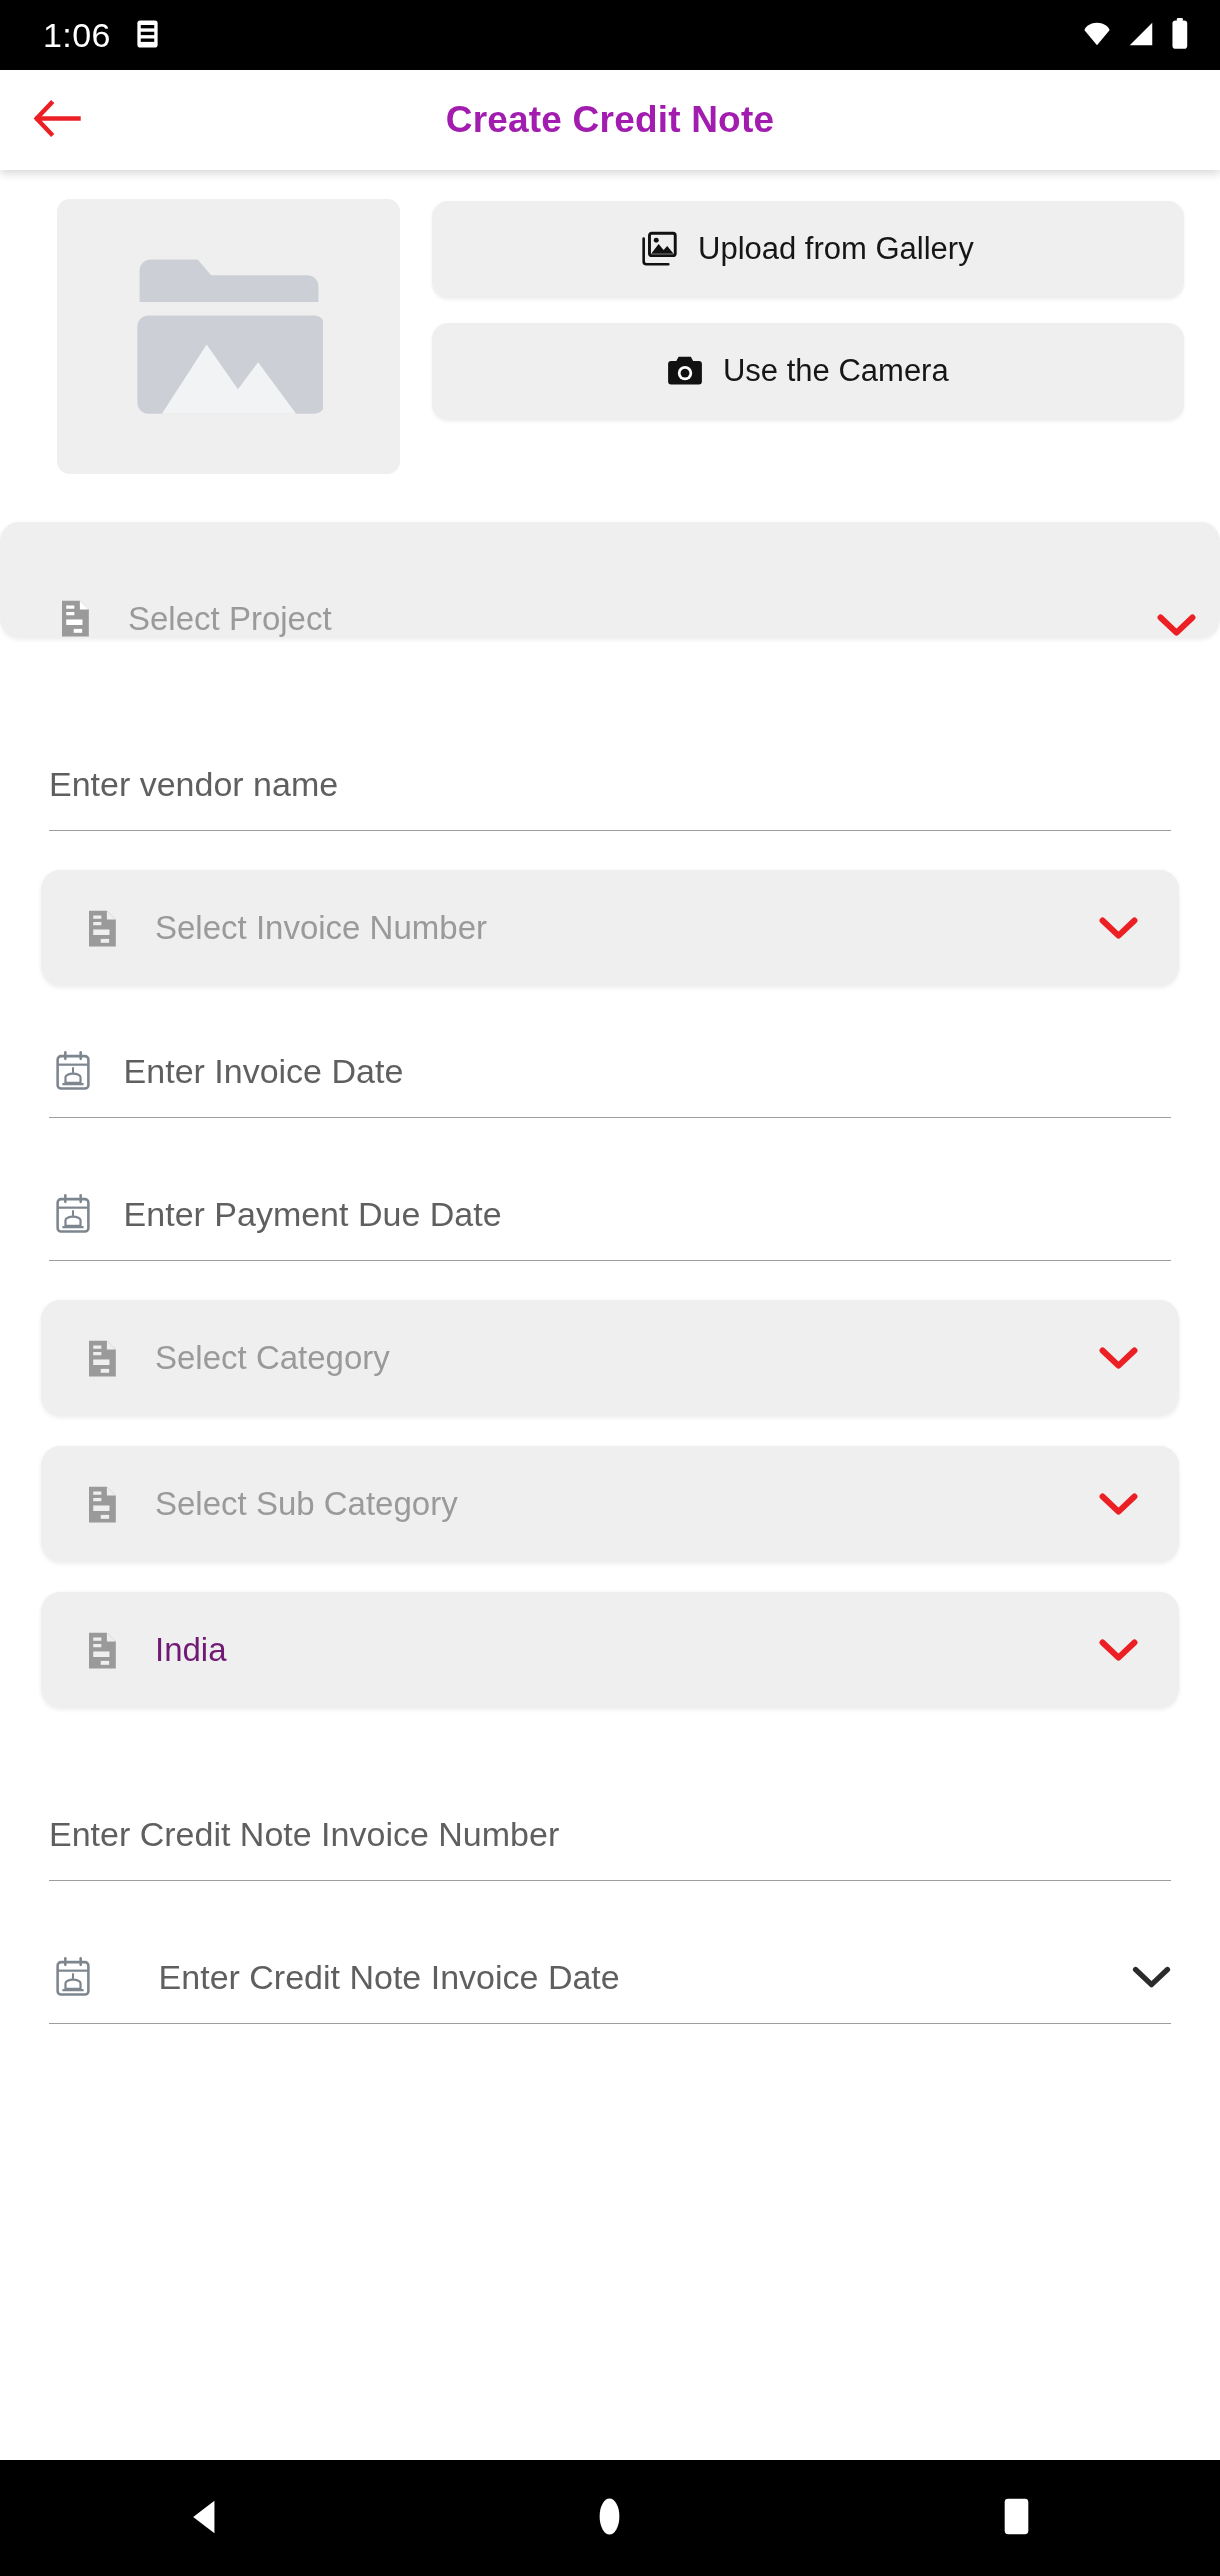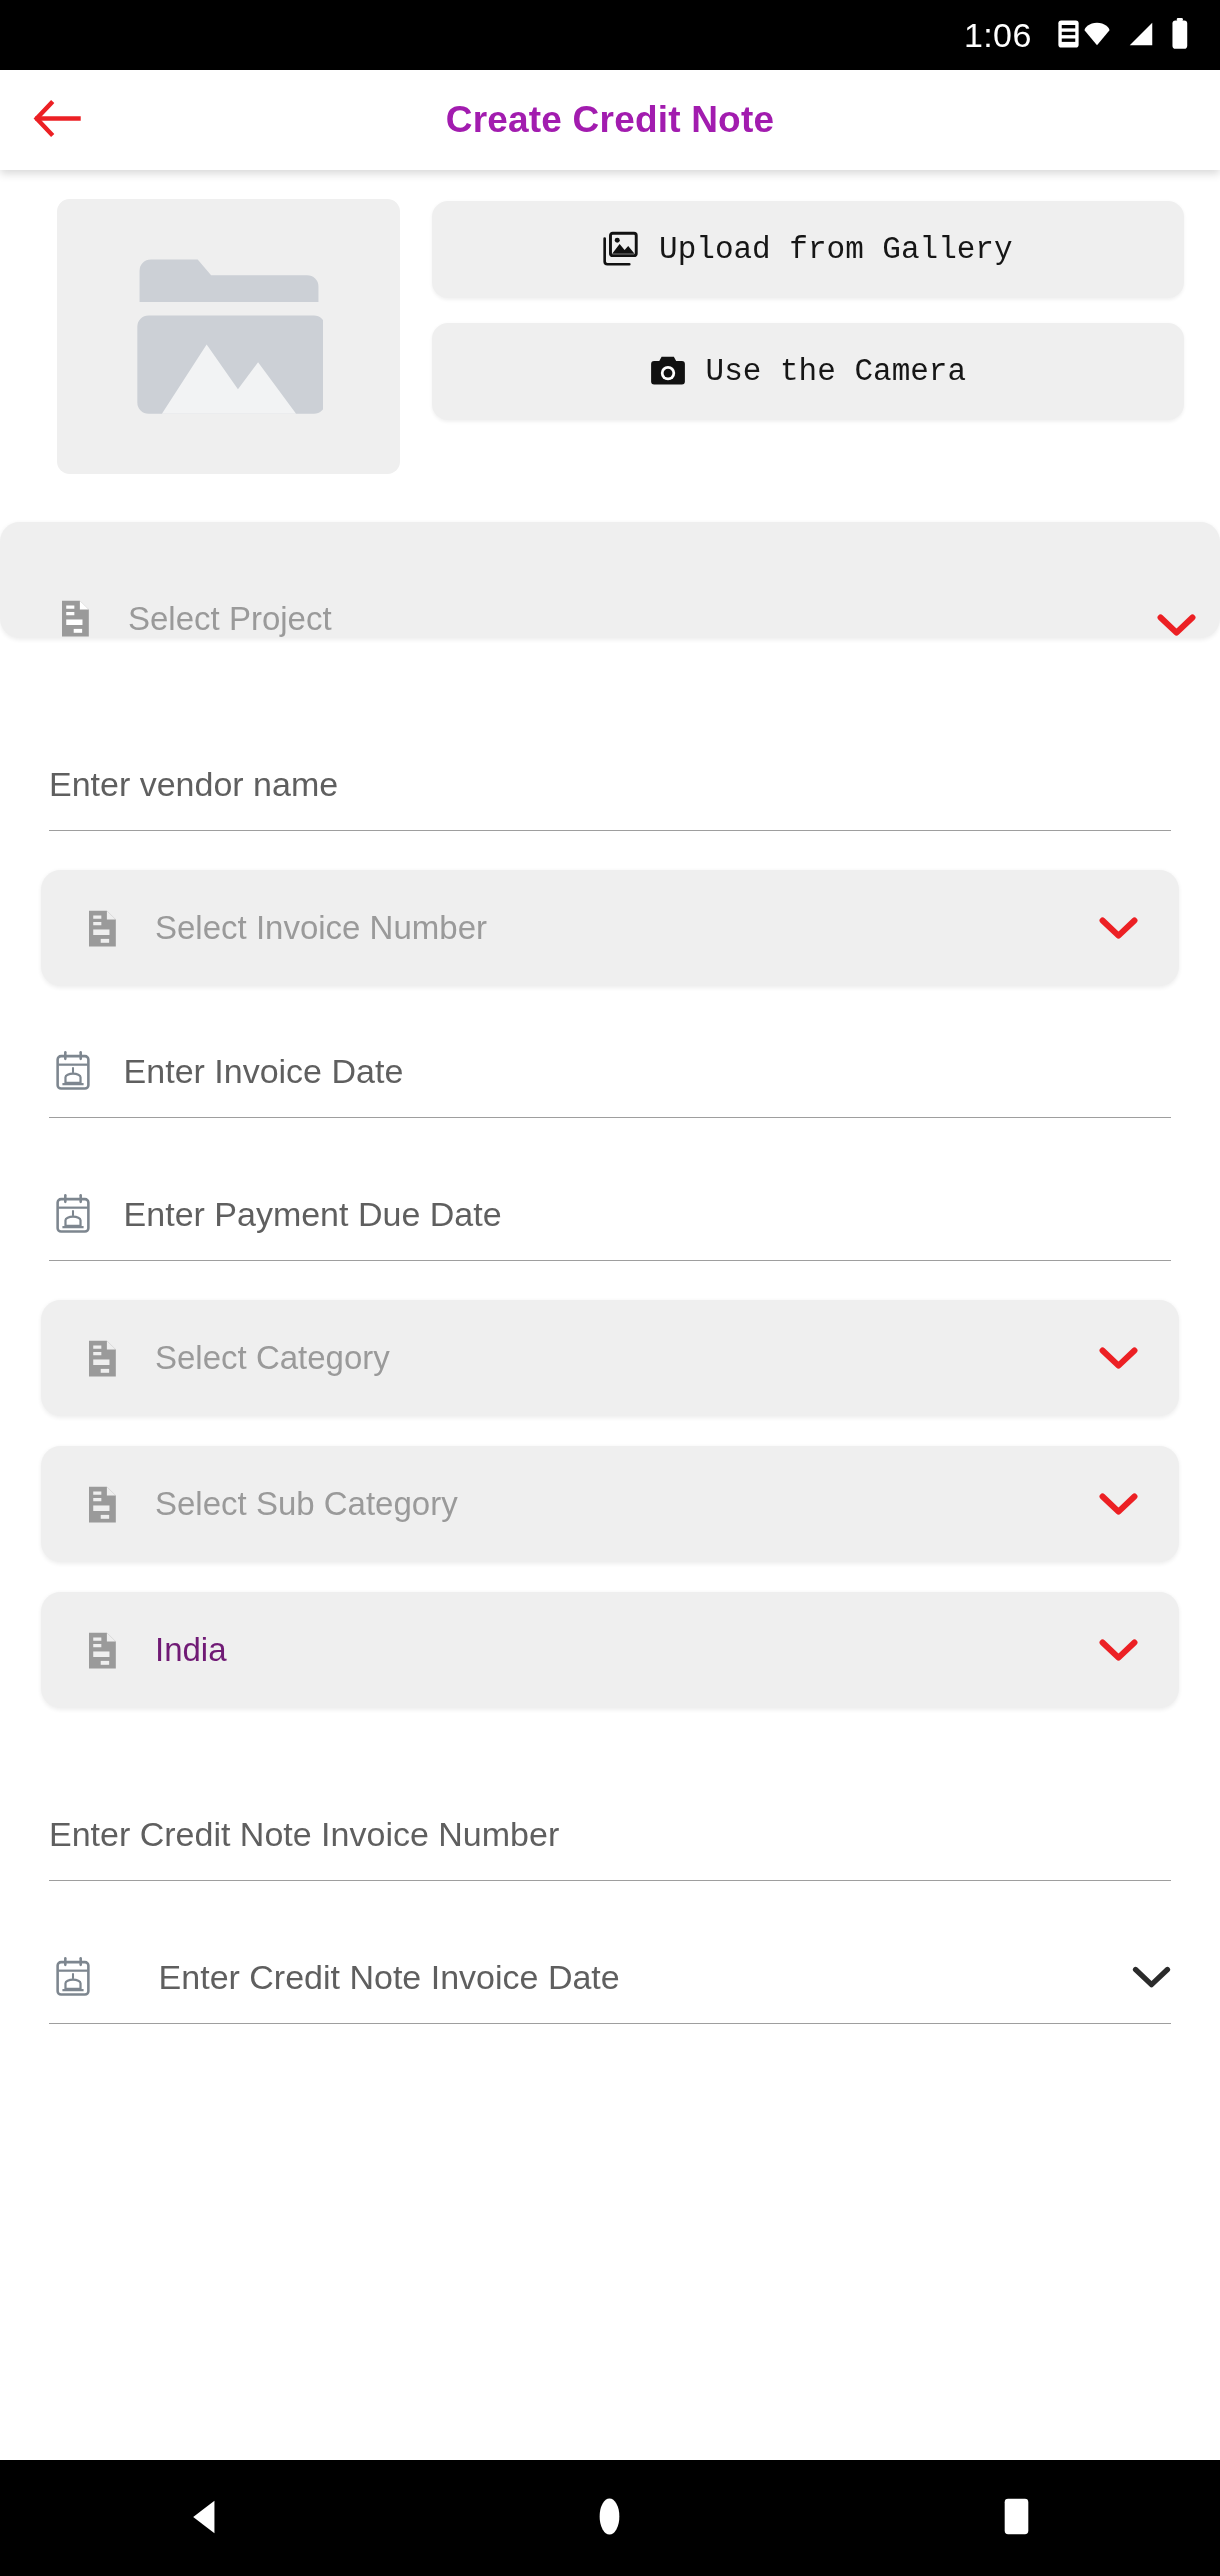--- a/index.html
+++ b/index.html
@@ -20,22 +20,22 @@
     display: flex;
     flex-direction: column;
   }
 
   
   .status-bar {
     height: 70px;
     background: #000000;
     display: flex;
     align-items: center;
-    justify-content: flex-end;
-    padding: 0 30px 0 29px;
+    justify-content: space-between;
+    padding: 0 30px 0 43px;
     flex: 0 0 auto;
   }
   .status-left {
     display: flex;
     align-items: center;
     gap: 23px;
   }
   .status-time {
     color: #ffffff;
     font-size: 34px;
@@ -117,21 +117,21 @@
   }
   .upload-btn {
     height: 97px;
     background: #efefef;
     border-radius: 16px;
     border: none;
     display: flex;
     align-items: center;
     justify-content: center;
     gap: 19.7px;
-    font-family: Liberation Mono, monospace;
+    font-family: Liberation Sans, sans-serif;
     font-size: 31px;
     color: #161616;
     cursor: pointer;
     box-shadow: 0 1.8px 3.6px rgba(0,0,0,0.06);
   }
   .upload-btn .btn-icon {
     display: flex;
     align-items: center;
     justify-content: center;
   }

